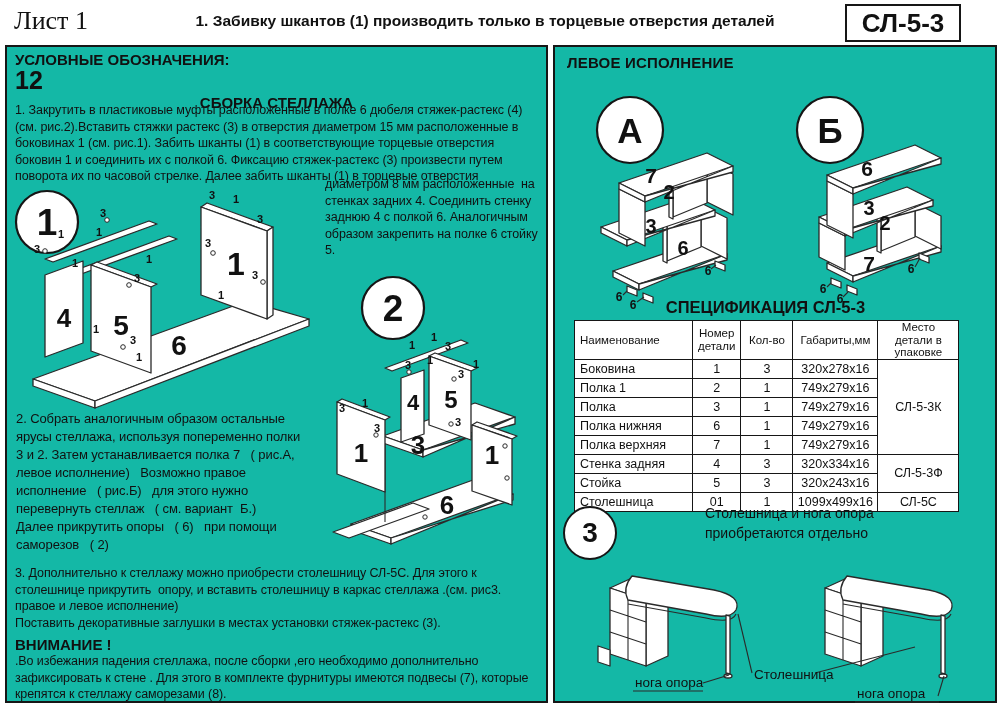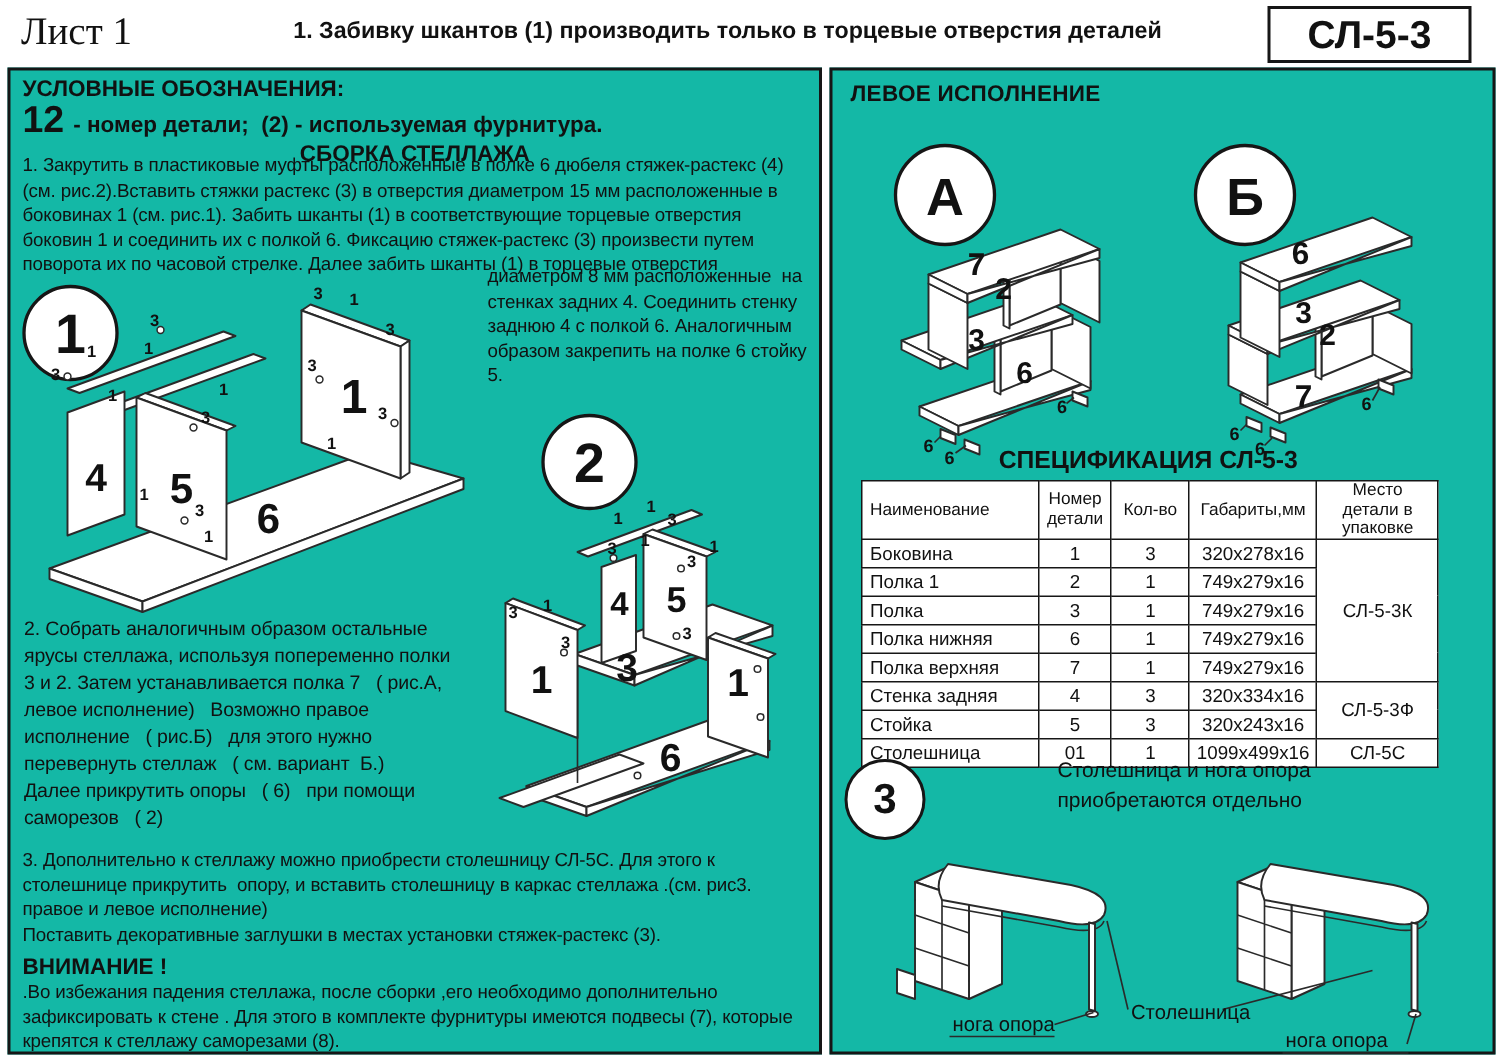--- a/index.html
+++ b/index.html
@@ -31,28 +31,27 @@
   .circ3{position:absolute;border:2px solid #161616;border-radius:50%;display:flex;
          align-items:center;justify-content:center;font-weight:bold;background:#fff;}
 </style>
 </head>
 <body>
 
 <div id="sheet">
 
   <div class="abs" style="left:14px;top:6px;font-size:26px;font-family:Liberation Serif, serif;">Лист 1</div>
   <div class="abs b" style="left:120px;top:12px;width:730px;text-align:center;font-size:15.5px;">1. Забивку шкантов (1) производить только в торцевые отверстия деталей</div>
-  <div class="abs b" style="left:845px;top:4px;width:136px;height:38px;border:2px solid #161616;display:flex;align-items:center;justify-content:center;font-size:26px;box-sizing:border-box;">СЛ-5-3</div>
+  <div class="abs b" style="left:845px;top:4px;width:116px;height:38px;border:2px solid #161616;display:flex;align-items:center;justify-content:center;font-size:26px;box-sizing:border-box;">СЛ-5-3</div>
 
   <div class="panel" style="left:5px;top:45px;width:543px;height:658px;">
 
     <div class="abs b" style="left:8px;top:4px;font-size:15px;">УСЛОВНЫЕ ОБОЗНАЧЕНИЯ:</div>
     <div class="abs" style="left:8px;top:19px;display:flex;align-items:baseline;gap:6px;">
       <span class="b" style="font-size:25px;">12</span>
-      <span class="b" style="font-size:15px;white-space:pre-wrap;">- номер детали;  (2) - используемая фурнитура.</span>
     </div>
     <div class="abs b" style="left:0;top:47px;width:100%;text-align:center;font-size:15px;">СБОРКА СТЕЛЛАЖА</div>
 
     <div class="abs txt" style="left:8px;top:55px;width:534px;">1. Закрутить в пластиковые муфты расположенные в полке 6 дюбеля стяжек-растекс (4)
 (см. рис.2).Вставить стяжки растекс (3) в отверстия диаметром 15 мм расположенные в
 боковинах 1 (см. рис.1). Забить шканты (1) в соответствующие торцевые отверстия
 боковин 1 и соединить их с полкой 6. Фиксацию стяжек-растекс (3) произвести путем
 поворота их по часовой стрелке. Далее забить шканты (1) в торцевые отверстия</div>
     <div class="abs txt" style="left:318px;top:129px;width:226px;">диаметром 8 мм расположенные  на
 стенках задних 4. Соединить стенку

